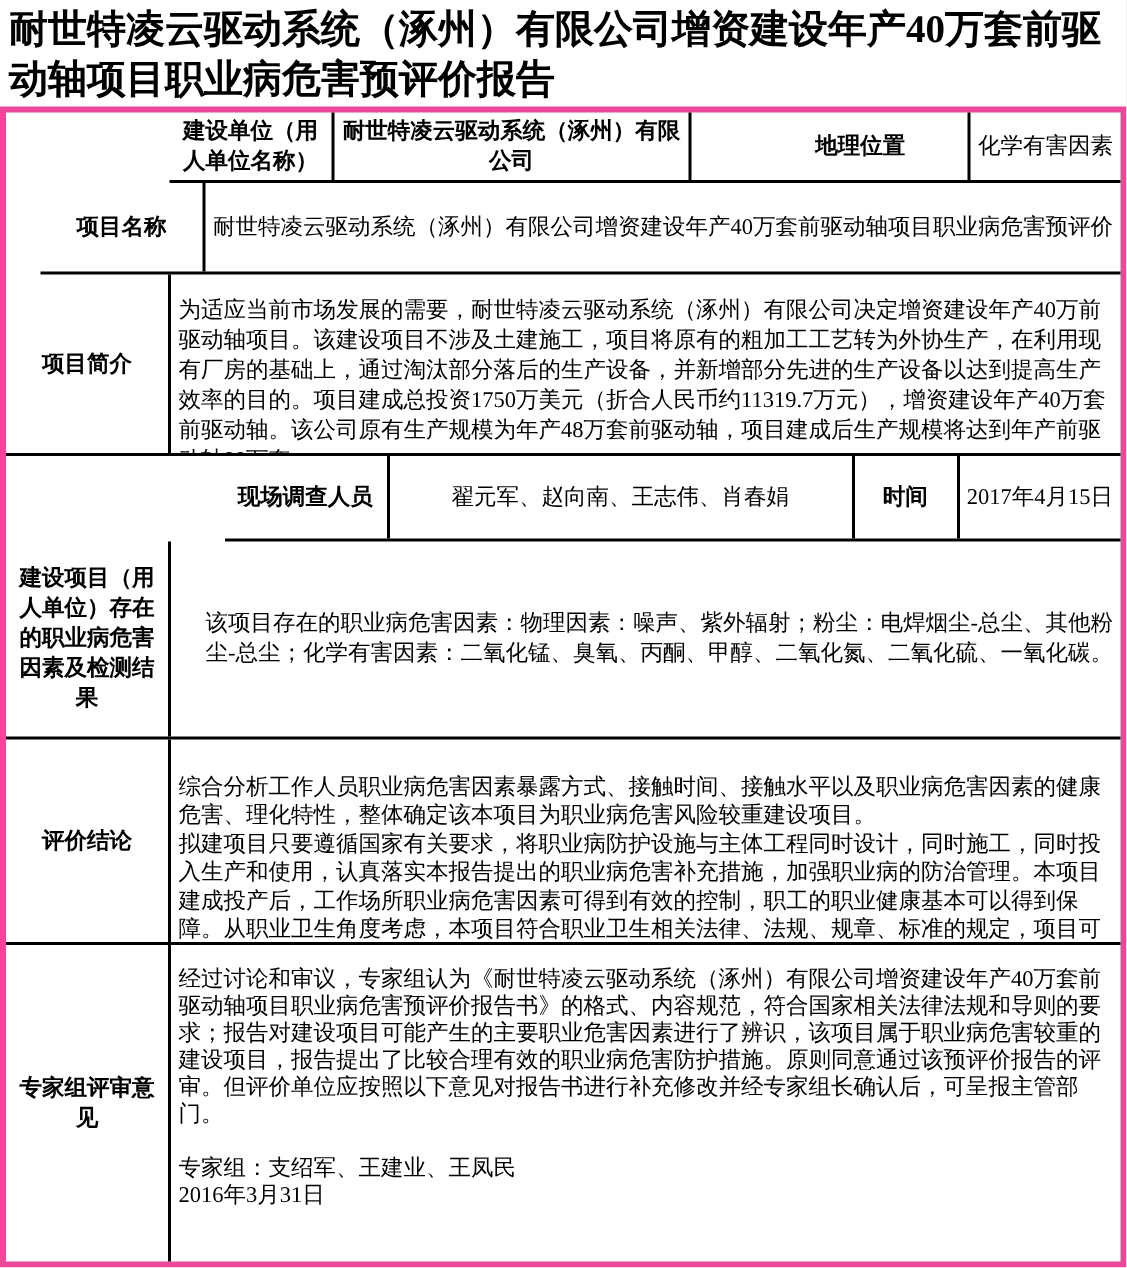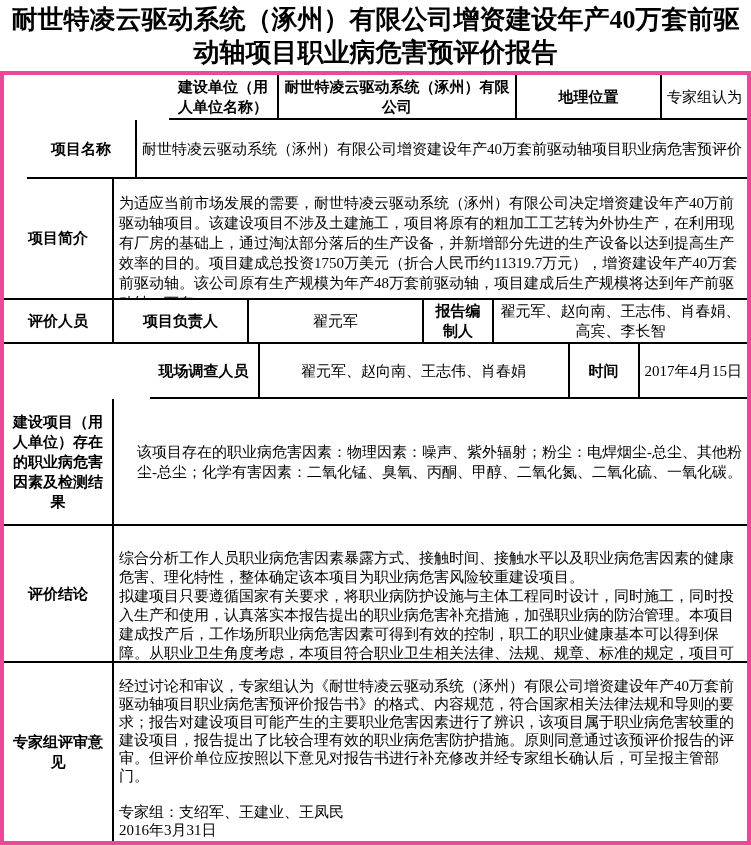--- a/index.html
+++ b/index.html
@@ -8,21 +8,20 @@
     width: 751px; height: 845px;
     background: #ffffff;
     color: #000000;
     font-family: "Liberation Serif", "DejaVu Serif", serif;
     margin: 0 auto;
     overflow: hidden;
   }
   .doc-title {
     height: 71px;
     display: flex; align-items: center; justify-content: center;
-    text-align: center;
     font-size: 26px; font-weight: bold; line-height: 33px;
     padding: 0 6px;
   }
   .report-table {
     width: 751px; height: 774px;
     border: 4px solid #ec4899;
     display: flex; flex-direction: column; align-items: flex-end;
   }
   .row { display: flex; align-items: stretch; border-bottom: 2px solid #000; }
   .row:last-child { border-bottom: none; flex: 1; }
@@ -40,21 +39,21 @@
     display: block;
     text-align: left;
     justify-content: flex-start;
     padding: 2px 5px;
     white-space: pre-line;
     margin-top: 12px;
   }
   .cell.vcl { text-align: left; justify-content: flex-start; }
   .w110 { flex: 0 0 110px; }
   .w238 { flex: 0 0 238px; font-weight: bold; }
-  .w145 { flex: 0 0 145px; }
+  .w145 { flex: 0 0 145px; margin-left: 41px; }
   .w135 { flex: 0 0 135px; }
   .w175 { flex: 0 0 175px; }
   .w70  { flex: 0 0 70px; }
   .w310 { flex: 0 0 310px; }
   .r1 { height: 47px; }
   .r2 { height: 61px; }
   .r3 { height: 121px; }
   .r4 { height: 46px; }
   .r5 { height: 57px; }
   .r6 { height: 132px; gap: 18px; }
@@ -68,40 +67,33 @@
 <div class="page">
 
   <div class="doc-title">耐世特凌云驱动系统（涿州）有限公司增资建设年产40万套前驱动轴项目职业病危害预评价报告</div>
 
   <div class="report-table">
 
     <div class="row r1">
       <div class="cell label w110">建设单位（用人单位名称）</div>
       <div class="cell w238">耐世特凌云驱动系统（涿州）有限公司</div>
       <div class="cell label w145">地理位置</div>
-      <div class="cell">专家组认为</div>
+      <div class="cell">化学有害因素</div>
     </div>
 
     <div class="row r2">
       <div class="cell label w110">项目名称</div>
       <div class="cell">耐世特凌云驱动系统（涿州）有限公司增资建设年产40万套前驱动轴项目职业病危害预评价</div>
     </div>
 
     <div class="row r3">
       <div class="cell label w110">项目简介</div>
       <div class="cell para">为适应当前市场发展的需要，耐世特凌云驱动系统（涿州）有限公司决定增资建设年产40万前驱动轴项目。该建设项目不涉及土建施工，项目将原有的粗加工工艺转为外协生产，在利用现有厂房的基础上，通过淘汰部分落后的生产设备，并新增部分先进的生产设备以达到提高生产效率的目的。项目建成总投资1750万美元（折合人民币约11319.7万元），增资建设年产40万套前驱动轴。该公司原有生产规模为年产48万套前驱动轴，项目建成后生产规模将达到年产前驱动轴88万套。</div>
     </div>
 
-    <div class="row r4">
-      <div class="cell label w110">评价人员</div>
-      <div class="cell label w135">项目负责人</div>
-      <div class="cell w175">翟元军</div>
-      <div class="cell label w70">报告编制人</div>
-      <div class="cell">翟元军、赵向南、王志伟、肖春娟、高宾、李长智</div>
-    </div>
 
     <div class="row r5">
       <div class="cell label w110">现场调查人员</div>
       <div class="cell w310">翟元军、赵向南、王志伟、肖春娟</div>
       <div class="cell label w70">时间</div>
       <div class="cell">2017年4月15日</div>
     </div>
 
     <div class="row r6">
       <div class="cell label w110">建设项目（用人单位）存在的职业病危害因素及检测结果</div>

